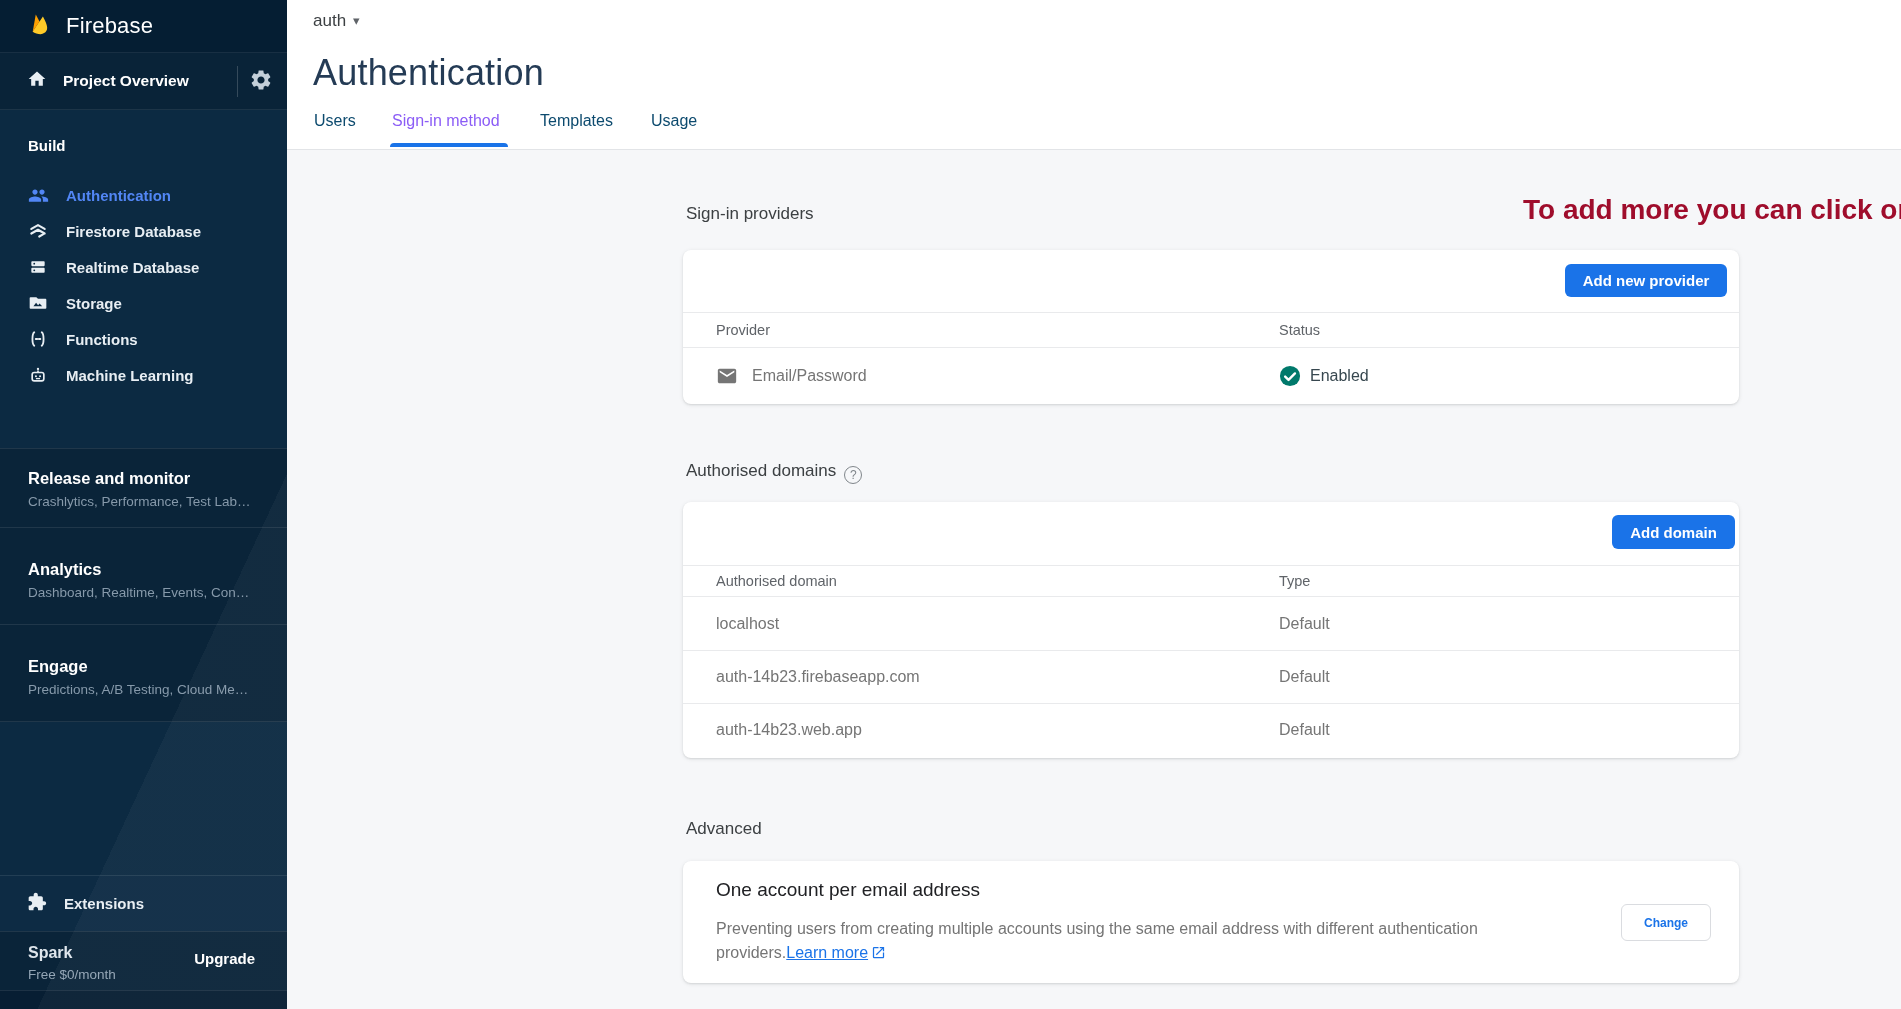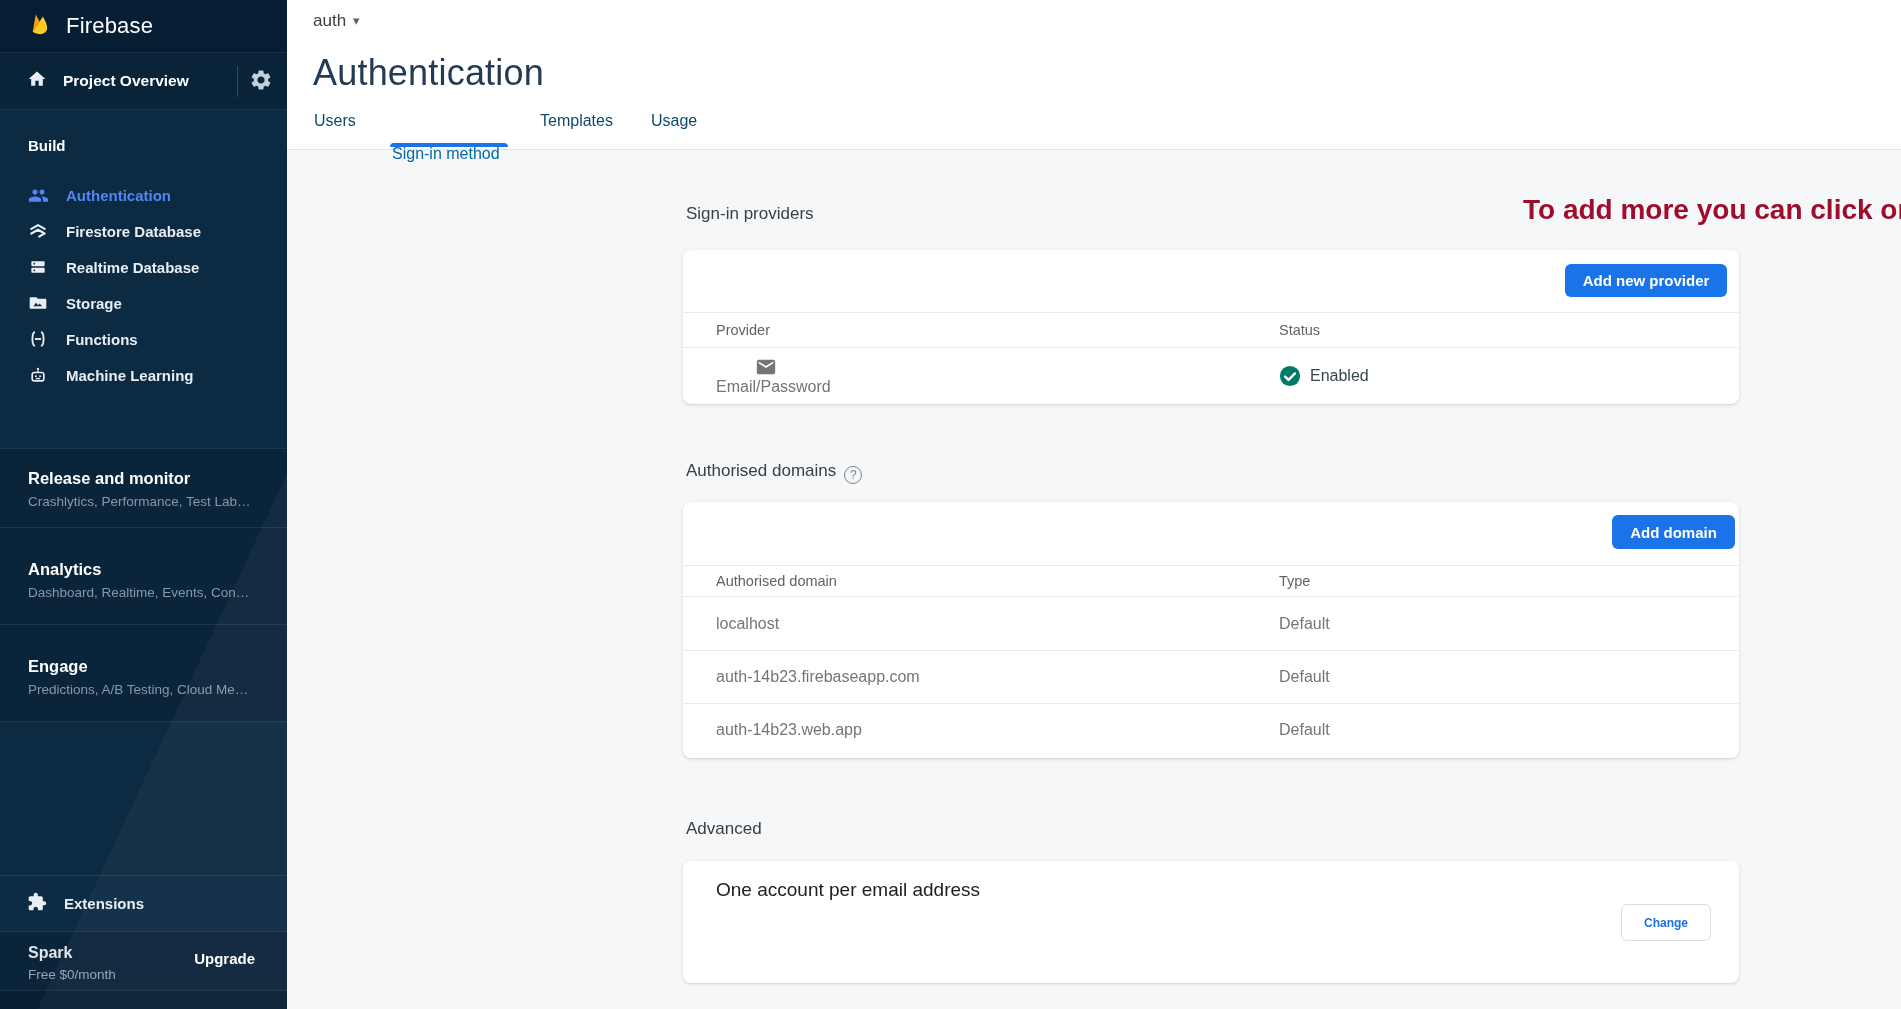--- a/index.html
+++ b/index.html
@@ -42,36 +42,36 @@
   .sb-footer-strip { position:absolute; left:0; top:990px; width:287px; height:19px; background:#071e33; border-top:1px solid rgba(255,255,255,0.09); }
 
   
   .main { position:absolute; left:287px; top:0; width:1614px; height:1009px; background:#f6f7f9; overflow:hidden; }
   .main-header { position:absolute; left:0; top:0; width:1614px; height:150px; background:#ffffff; border-bottom:1px solid #e2e4e7; }
   .breadcrumb { position:absolute; left:26px; top:11px; font-size:17px; color:#3c4043; cursor:pointer; }
   .breadcrumb .caret { font-size:13px; color:#5f6368; margin-left:7px; vertical-align:1px; }
   .page-title { position:absolute; left:26px; top:52px; font-size:36px; color:#243b55; letter-spacing:0.2px; }
   .tabs { position:absolute; left:0; top:110px; height:40px; }
   .tab { position:absolute; top:2px; font-size:16px; font-weight:500; color:#0c4a6e; cursor:pointer; white-space:nowrap; }
-  .tab.active { color:#0369a1;margin-top:33px; }
+  .tab.active { color:#8b5cf6; }
   .tab-underline { position:absolute; left:103px; top:33px; width:118px; height:4px; background:#1a73e8; border-radius:4px 4px 0 0; }
 
   .section-label { position:absolute; font-size:17px; font-weight:500; color:#3c4043; }
   .annotation { position:absolute; left:1236px; top:194px; font-size:28px; font-weight:bold; color:#9f0d2c; white-space:nowrap; }
 
   .card { position:absolute; left:396px; width:1056px; background:#ffffff; border-radius:8px;
     box-shadow:0 1px 2px rgba(60,64,67,0.12), 0 1px 4px rgba(60,64,67,0.10); }
   .btn-blue { position:absolute; background:#1a73e8; color:#ffffff; font-size:15px; font-weight:bold;
     border:none; border-radius:6px; cursor:pointer; font-family:"Liberation Sans", sans-serif; }
   .tbl-header { position:absolute; left:0; width:1056px; border-top:1px solid #e9eaec; border-bottom:1px solid #e9eaec;
     display:flex; align-items:center; }
   .tbl-header .h1 { position:absolute; left:33px; font-size:14.5px; color:#5f6368; }
   .tbl-header .h2 { position:absolute; left:596px; font-size:14.5px; color:#5f6368; }
   .tbl-row { position:absolute; left:0; width:1056px; display:flex; align-items:center; cursor:pointer; }
-  .tbl-row .c1 { position:absolute; left:33px; display:flex; align-items:center;flex-direction:column; }
+  .tbl-row .c1 { position:absolute; left:33px; display:flex; align-items:center; }
   .tbl-row .c2 { position:absolute; left:596px; display:flex; align-items:center; }
   .cell-gray { font-size:16px; color:#757575; }
   .row-sep { border-top:1px solid #e9eaec; }
 
   .help-icon { display:inline-flex; width:18px; height:18px; border:1.5px solid #80868b; border-radius:50%;
     align-items:center; justify-content:center; font-size:12px; color:#80868b; margin-left:8px; vertical-align:-3px; cursor:pointer; }
 
   .adv-title { position:absolute; left:33px; top:18px; font-size:19px; font-weight:500; color:#202124; }
   .adv-desc { position:absolute; left:33px; top:56px; width:800px; font-size:16px; color:#757575; line-height:24px; }
   .adv-desc a { color:#1a73e8; text-decoration:underline; cursor:pointer; }
@@ -276,16 +276,23 @@
     <div class="tbl-row row-sep" style="top:201px; height:53px;">
       <span class="c1 cell-gray">auth-14b23.web.app</span>
       <span class="c2 cell-gray">Default</span>
     </div>
   </div>
 
   <div class="section-label" style="left:399px; top:819px;">Advanced</div>
 
   <div class="card" style="top:861px; height:122px;">
     <div class="adv-title">One account per email address</div>
+    <div class="adv-desc">
+      <span>Preventing users from creating multiple accounts using the same email address with different authentication providers.</span><a>Learn more</a><span style="display:inline-flex; vertical-align:-2px; margin-left:3px;">
+        <svg width="15" height="15" viewBox="0 0 24 24">
+            <path fill="#1a73e8" d="M19 19H5V5h7V3H5a2 2 0 0 0-2 2v14a2 2 0 0 0 2 2h14c1.1 0 2-.9 2-2v-7h-2v7zM14 3v2h3.59l-9.83 9.83 1.41 1.41L19 6.41V10h2V3h-7z"></path>
+          </svg>
+      </span>
+    </div>
     <button class="btn-change">Change</button>
   </div>
 
 </div>
 
 </body></html>

